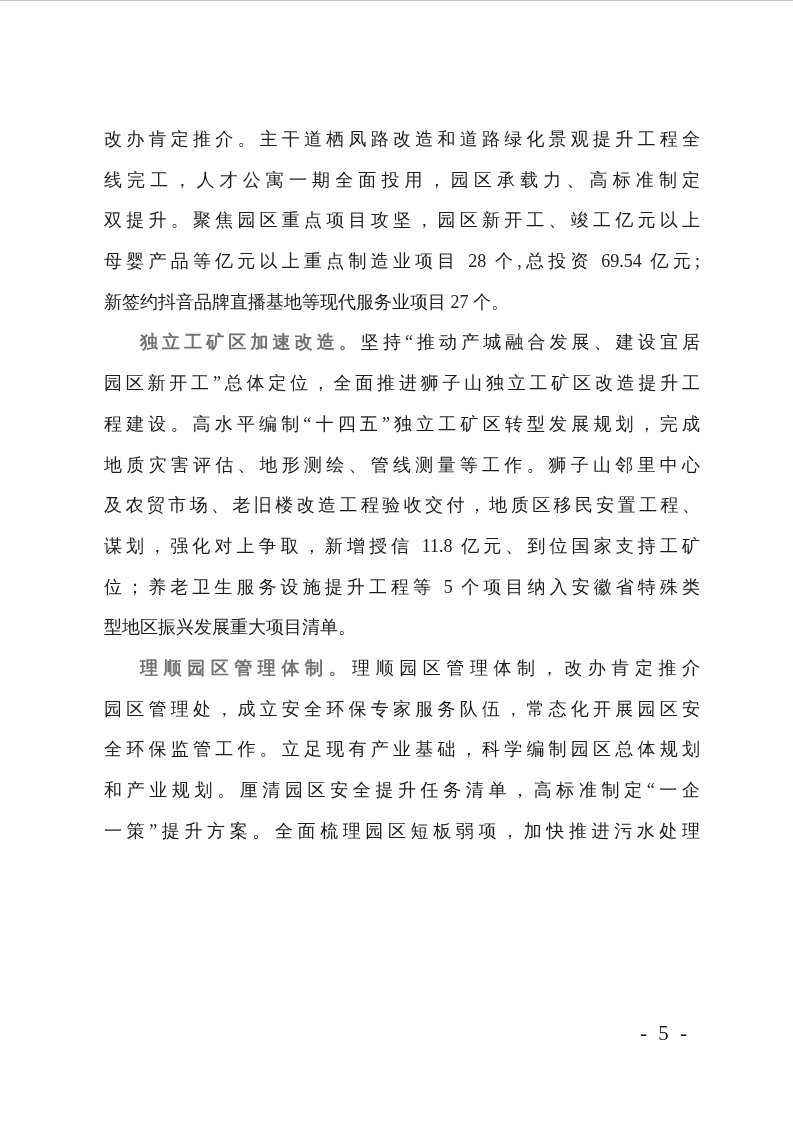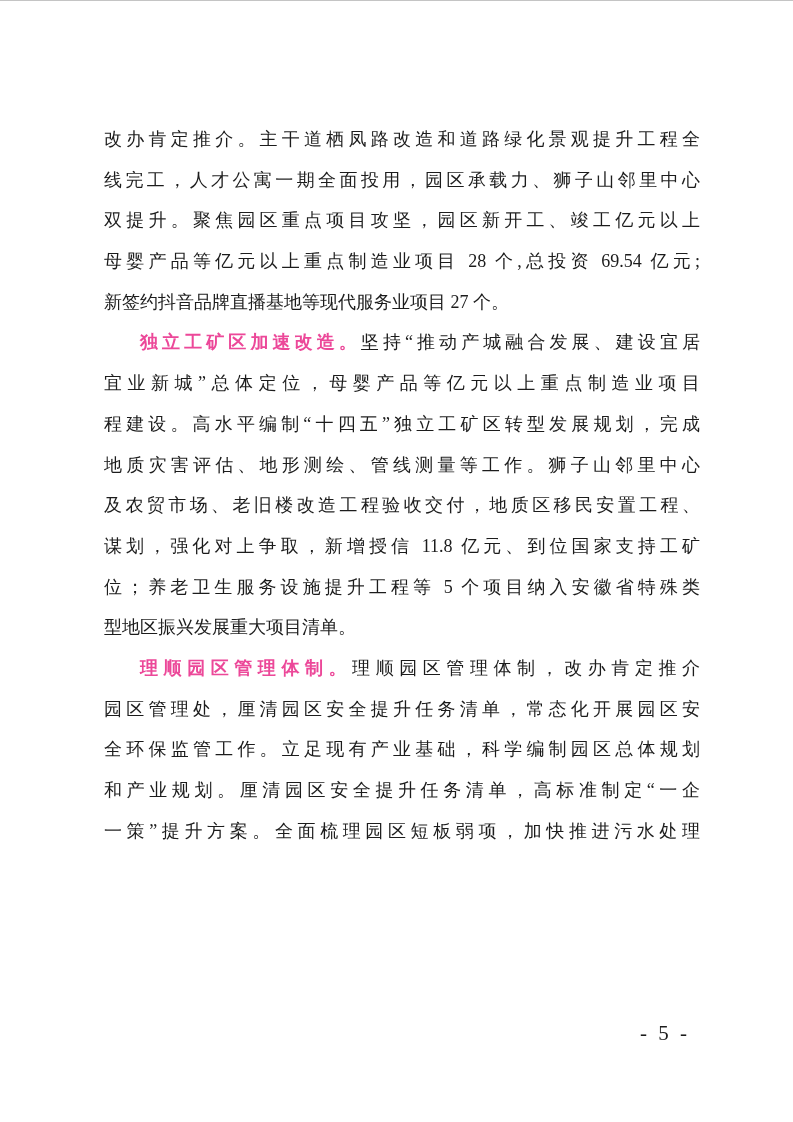--- a/index.html
+++ b/index.html
@@ -40,52 +40,52 @@
     overflow: visible;
   }
   .line.just {
     text-align-last: justify;
   }
   .line.ind {
     text-indent: 2em;
   }
   .line b {
     font-weight: 700;
-    color: #ec4899;
+    color: #737373;
     font-family: "Liberation Sans", "DejaVu Sans", sans-serif;
   }
   .page-number {
     position: absolute;
     top: 1018px;
     right: 103px;
     font-size: 21px;
     line-height: 28px;
     color: #1c1c1c;
     letter-spacing: 3px;
     font-family: "Liberation Serif", "DejaVu Serif", serif;
   }
 </style>
 </head>
 <body>
 
 <div class="page">
   <div class="text-block">
       <div class="line just"><span>改办肯定推介。主干道栖凤路改造和道路绿化景观提升工程全</span></div>
-      <div class="line just"><span>线完工，人才公寓一期全面投用，园区承载力、狮子山邻里中心</span></div>
+      <div class="line just"><span>线完工，人才公寓一期全面投用，园区承载力、高标准制定</span></div>
       <div class="line just"><span>双提升。聚焦园区重点项目攻坚，园区新开工、竣工亿元以上</span></div>
       <div class="line just"><span>母婴产品等亿元以上重点制造业项目 28 个,总投资 69.54 亿元;</span></div>
       <div class="line"><span>新签约抖音品牌直播基地等现代服务业项目 27 个。</span></div>
       <div class="line just ind"><b>独立工矿区加速改造。</b><span>坚持“推动产城融合发展、建设宜居</span></div>
-      <div class="line just"><span>宜业新城”总体定位，母婴产品等亿元以上重点制造业项目</span></div>
+      <div class="line just"><span>园区新开工”总体定位，全面推进狮子山独立工矿区改造提升工</span></div>
       <div class="line just"><span>程建设。高水平编制“十四五”独立工矿区转型发展规划，完成</span></div>
       <div class="line just"><span>地质灾害评估、地形测绘、管线测量等工作。狮子山邻里中心</span></div>
       <div class="line just"><span>及农贸市场、老旧楼改造工程验收交付，地质区移民安置工程、</span></div>
       <div class="line just"><span>谋划，强化对上争取，新增授信 11.8 亿元、到位国家支持工矿</span></div>
       <div class="line just"><span>位；养老卫生服务设施提升工程等 5 个项目纳入安徽省特殊类</span></div>
       <div class="line"><span>型地区振兴发展重大项目清单。</span></div>
       <div class="line just ind"><b>理顺园区管理体制。</b><span>理顺园区管理体制，改办肯定推介</span></div>
-      <div class="line just"><span>园区管理处，厘清园区安全提升任务清单，常态化开展园区安</span></div>
+      <div class="line just"><span>园区管理处，成立安全环保专家服务队伍，常态化开展园区安</span></div>
       <div class="line just"><span>全环保监管工作。立足现有产业基础，科学编制园区总体规划</span></div>
       <div class="line just"><span>和产业规划。厘清园区安全提升任务清单，高标准制定“一企</span></div>
       <div class="line just"><span>一策”提升方案。全面梳理园区短板弱项，加快推进污水处理</span></div>
     </div>
   <div class="page-number">- 5 -</div>
 </div>
 
 </body></html>

